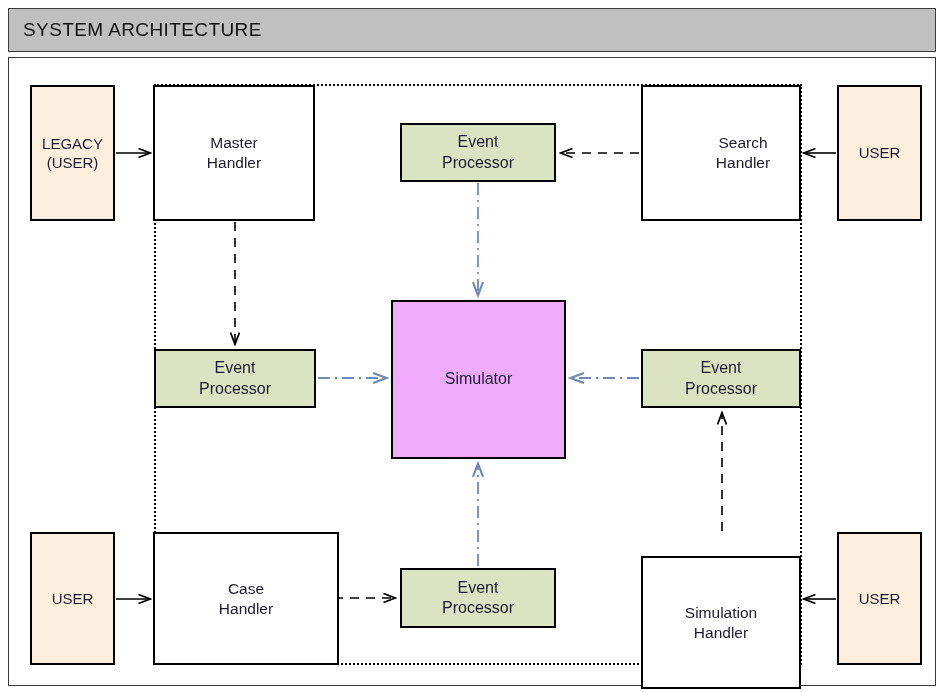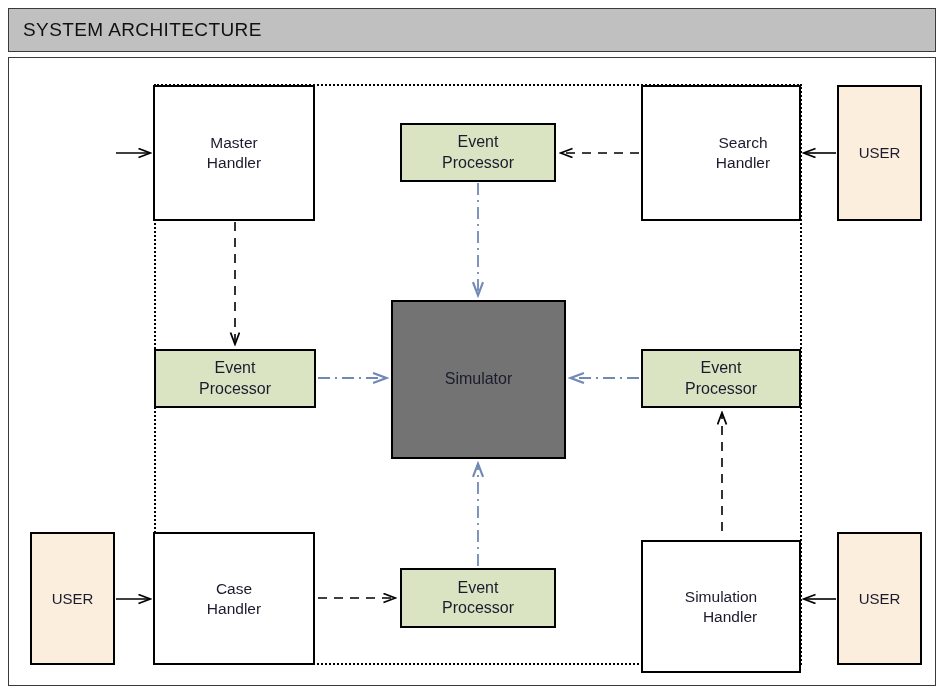--- a/index.html
+++ b/index.html
@@ -36,21 +36,21 @@
     position:absolute;box-sizing:border-box;
     border:2.6px solid #000;
     display:flex;align-items:center;justify-content:center;
     text-align:center;line-height:1.28;
     color:#1b1b2e;font-size:15.5px;
   }
   .node span{display:block;}
   .node.white{background:#ffffff;}
   .node.orange{background:#fceedd;font-size:15px;}
   .node.green{background:#dbe4c2;font-size:16px;}
-  .node.blue{background:#737373;font-size:16px;}
+  .node.blue{background:#f0abfc;font-size:16px;}
 
   
   .wires{position:absolute;left:0;top:0;width:946px;height:692px;pointer-events:none;}
 </style>
 </head>
 <body>
 
 <div id="stage">
 
   <div class="titlebar">
@@ -89,20 +89,26 @@
 
     <line x1="478" y1="183" x2="478" y2="295" stroke="#7089b5" stroke-width="1.8" stroke-dasharray="12 5 2 5" marker-end="url(#ah-blue)"></line>
 
     <line x1="318" y1="378" x2="386" y2="378" stroke="#7089b5" stroke-width="1.8" stroke-dasharray="12 5 2 5" marker-end="url(#ah-blue)"></line>
 
     <line x1="639" y1="378" x2="571" y2="378" stroke="#7089b5" stroke-width="1.8" stroke-dasharray="12 5 2 5" marker-end="url(#ah-blue)"></line>
 
     <line x1="478" y1="566" x2="478" y2="464" stroke="#7089b5" stroke-width="1.8" stroke-dasharray="12 5 2 5" marker-end="url(#ah-blue)"></line>
   </svg>
 
+  <div class="node orange" style="left:30px;top:85px;width:85px;height:136px;">
+    <div>
+      <span>LEGACY</span>
+      <span>(USER)</span>
+    </div>
+  </div>
 
   <div class="node white" style="left:153px;top:85px;width:162px;height:136px;align-items:center;">
     <div>
       <span>Master</span>
       <span>Handler</span>
     </div>
   </div>
 
   <div class="node green" style="left:400px;top:123px;width:156px;height:59px;">
     <div>
@@ -143,35 +149,35 @@
       <span>Processor</span>
     </div>
   </div>
 
   <div class="node orange" style="left:30px;top:532px;width:85px;height:133px;">
     <div>
       <span>USER</span>
     </div>
   </div>
 
-  <div class="node white" style="left:153px;top:532px;width:162px;height:133px;">
+  <div class="node white" style="left:153px;top:532px;width:186px;height:133px;">
     <div>
       <span>Case</span>
       <span>Handler</span>
     </div>
   </div>
 
   <div class="node green" style="left:400px;top:568px;width:156px;height:60px;">
     <div>
       <span>Event</span>
       <span>Processor</span>
     </div>
   </div>
 
-  <div class="node white" style="left:641px;top:540px;width:160px;height:133px;text-align:right;">
+  <div class="node white" style="left:641px;top:556px;width:160px;height:133px;">
     <div>
       <span>Simulation</span>
       <span>Handler</span>
     </div>
   </div>
 
   <div class="node orange" style="left:837px;top:532px;width:85px;height:133px;">
     <div>
       <span>USER</span>
     </div>

